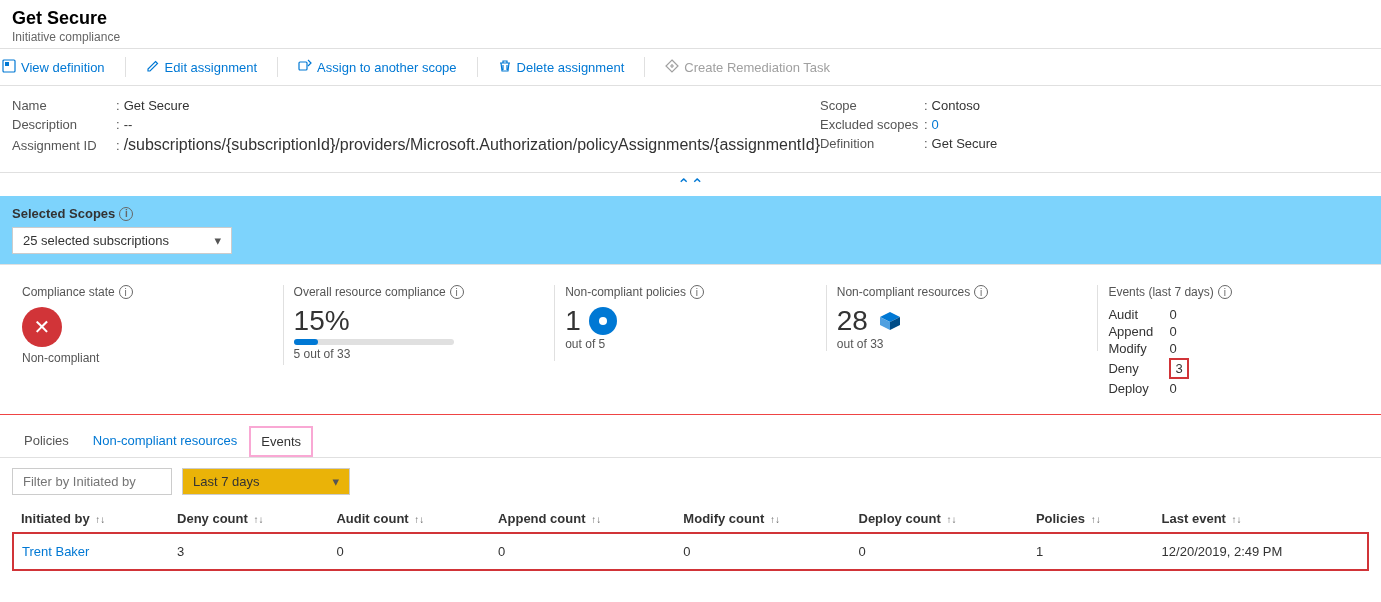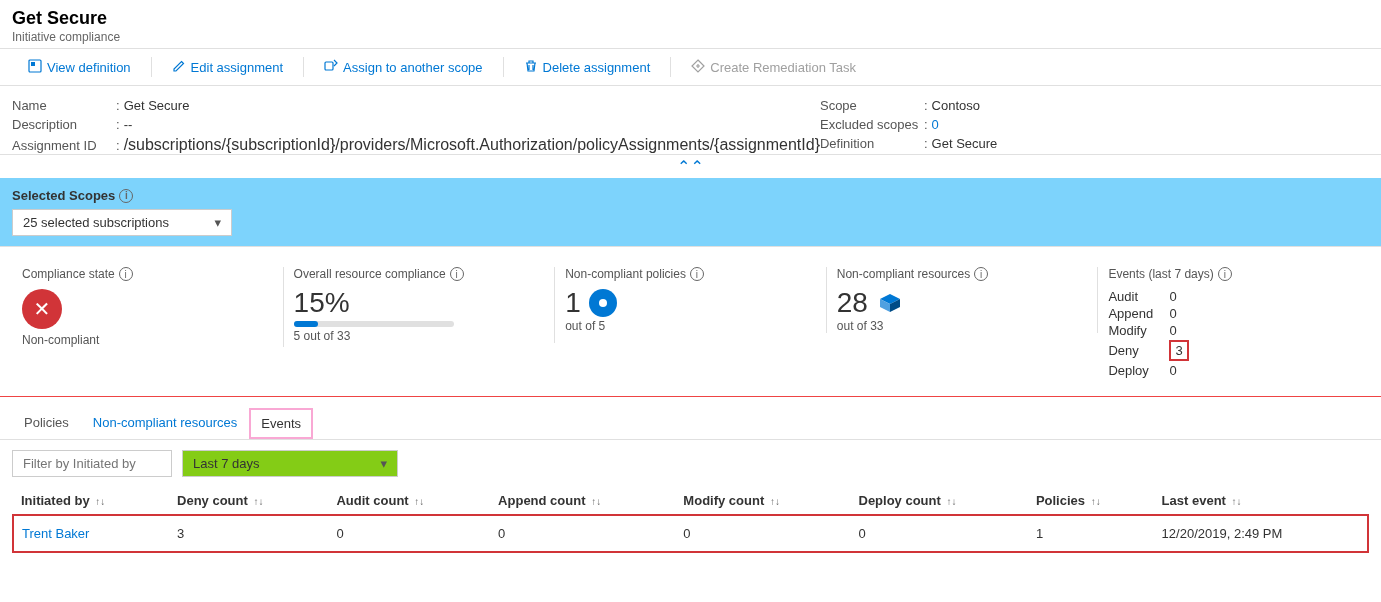--- a/index.html
+++ b/index.html
@@ -2,26 +2,26 @@
 <html><head>
   <meta charset="utf-8">
   <style>
     * { box-sizing: border-box; margin: 0; padding: 0; }
     body { font-family: 'Segoe UI', Arial, sans-serif; font-size: 13px; color: #333; background: #fff; }
 
     .header-section { padding: 8px 12px 4px 12px; border-bottom: 1px solid #e0e0e0; }
     .header-title { font-size: 18px; font-weight: 600; color: #000; }
     .header-subtitle { font-size: 12px; color: #666; margin-top: 1px; }
 
-    .toolbar { display: flex; align-items: center; padding: 8px 28px; border-bottom: 1px solid #e0e0e0; gap: 20px; }
+    .toolbar { display: flex; align-items: center; padding: 8px 2px; border-bottom: 1px solid #e0e0e0; gap: 20px; }
     .toolbar-btn { display: flex; align-items: center; gap: 5px; color: #0078d4; cursor: pointer; background: none; border: none; font-size: 13px; padding: 0; }
     .toolbar-btn.disabled { color: #a0a0a0; cursor: default; }
     .toolbar-divider { width: 1px; height: 20px; background: #e0e0e0; }
 
-    .info-section { display: grid; grid-template-columns: 1fr 1fr; padding: 12px 12px 0 12px; border-bottom: 1px solid #e0e0e0; }
+    .info-section { display: grid; grid-template-columns: 1fr 1fr; padding: 12px 12px 18px 12px; border-bottom: 1px solid #e0e0e0; }
     .info-left, .info-right { display: flex; flex-direction: column; gap: 4px; }
     .info-row { display: flex; align-items: baseline; gap: 4px; font-size: 13px; }
     .info-label { color: #555; min-width: 100px; }
     .info-colon { color: #555; }
     .info-value { color: #333; }
     .info-value.link { color: #0078d4; cursor: pointer; }
     .collapse-btn { display: flex; justify-content: center; padding: 2px; cursor: pointer; color: #0078d4; font-size: 16px; }
 
     .scope-section { background: #7dd3fc; padding: 10px 12px; border-bottom: 1px solid #e0e0e0; }
     .scope-label { font-size: 13px; font-weight: 600; margin-bottom: 6px; display: flex; align-items: center; gap: 4px; }
@@ -55,21 +55,21 @@
     .event-label { color: #333; min-width: 55px; }
     .event-count { color: #333; }
     .deny-highlight { border: 2px solid #d13438; padding: 1px 4px; color: #333; }
 
     .tabs-section { display: flex; align-items: center; padding: 0 12px; border-bottom: 1px solid #e0e0e0; margin-top: 10px; }
     .tab { padding: 8px 12px; font-size: 13px; cursor: pointer; color: #555; border-bottom: 2px solid transparent; margin-bottom: -1px; }
     .tab.highlighted { border: 2px solid #f9a8d4; color: #333; padding: 6px 10px; }
 
     .filter-section { display: flex; align-items: center; padding: 10px 12px; gap: 10px; }
     .filter-input { border: 1px solid #ccc; padding: 5px 10px; font-size: 13px; width: 160px; color: #aaa; }
-    .filter-dropdown { display: flex; align-items: center; border: 1px solid #ccc; padding: 5px 10px; font-size: 13px; width: 216px; cursor: pointer; background: #84cc16; }
+    .filter-dropdown { display: flex; align-items: center; border: 1px solid #ccc; padding: 5px 10px; font-size: 13px; width: 168px; cursor: pointer; background: #eab308; }
     .filter-dropdown-arrow { margin-left: auto; color: #555; }
 
     .table-section { padding: 0 12px; }
     .data-table { width: 100%; border-collapse: collapse; font-size: 13px; }
     .data-table th { text-align: left; padding: 6px 8px; color: #333; font-weight: 600; border-bottom: 1px solid #e0e0e0; white-space: nowrap; }
     .data-table td { padding: 10px 8px; border-bottom: 1px solid #e0e0e0; color: #333; }
     .sort-icon { font-size: 10px; color: #666; margin-left: 2px; }
     .highlighted-row { border: 2px solid #d13438; }
     .highlighted-row td:first-child { color: #0078d4; cursor: pointer; }
   </style>

